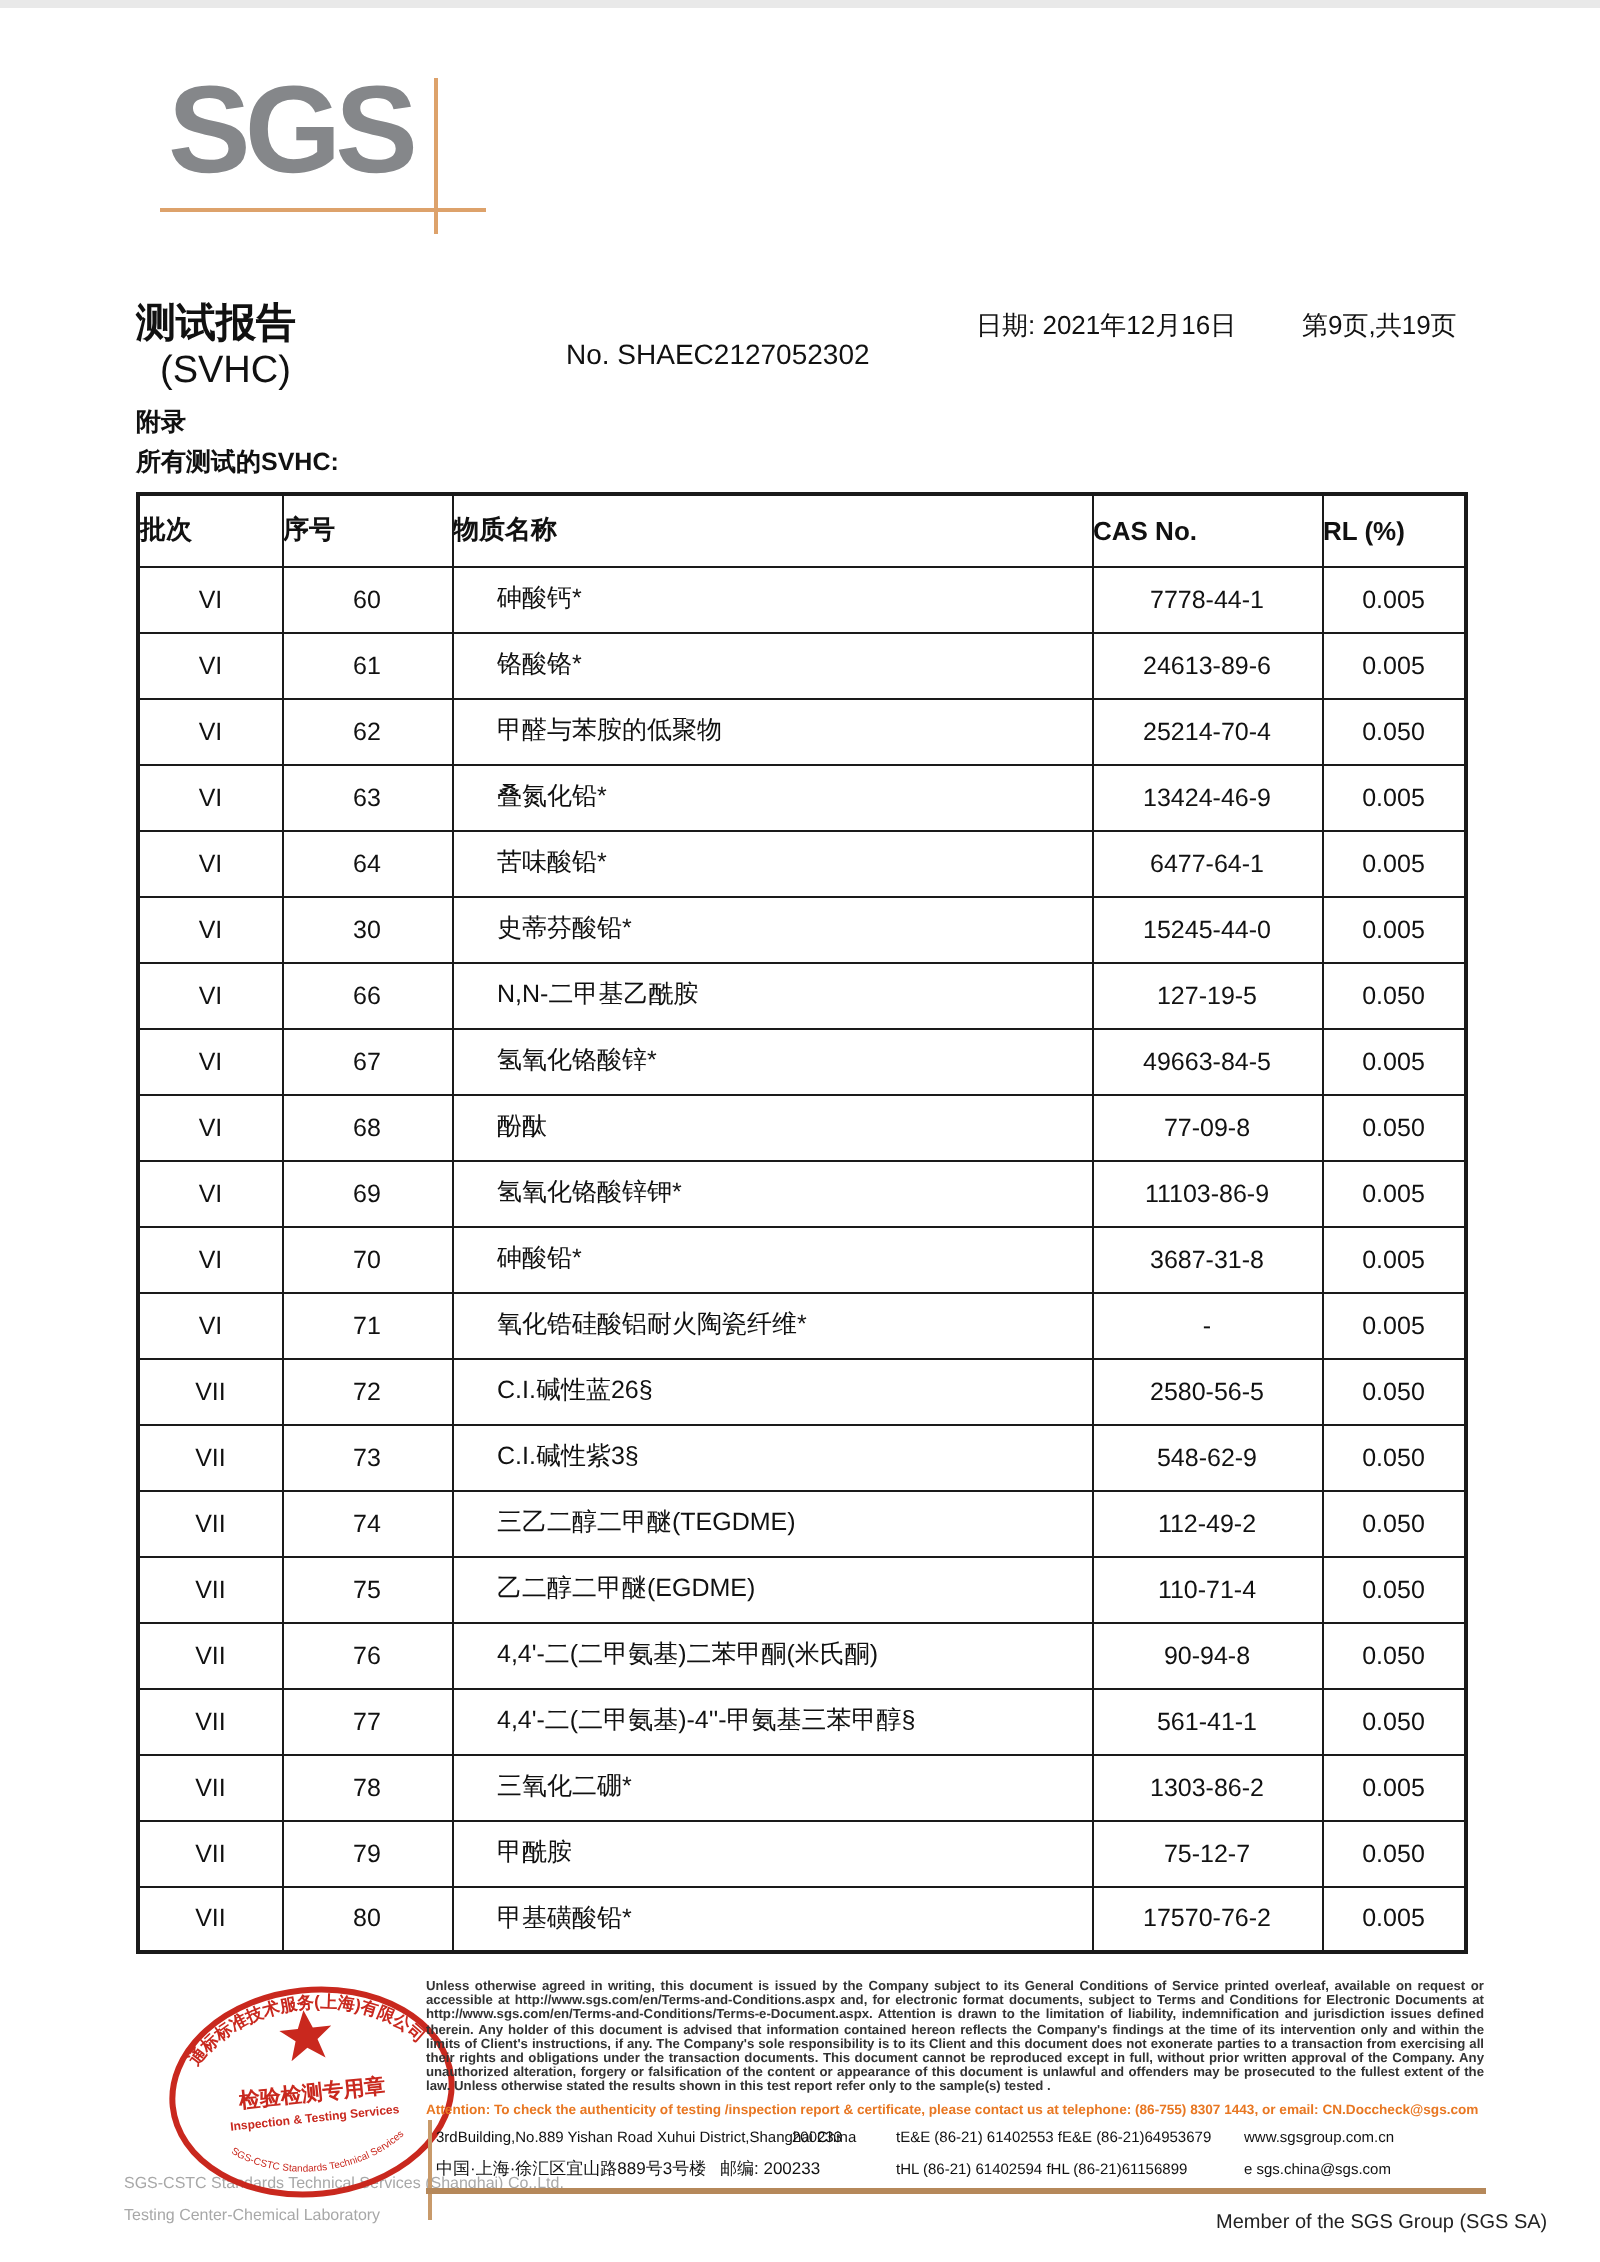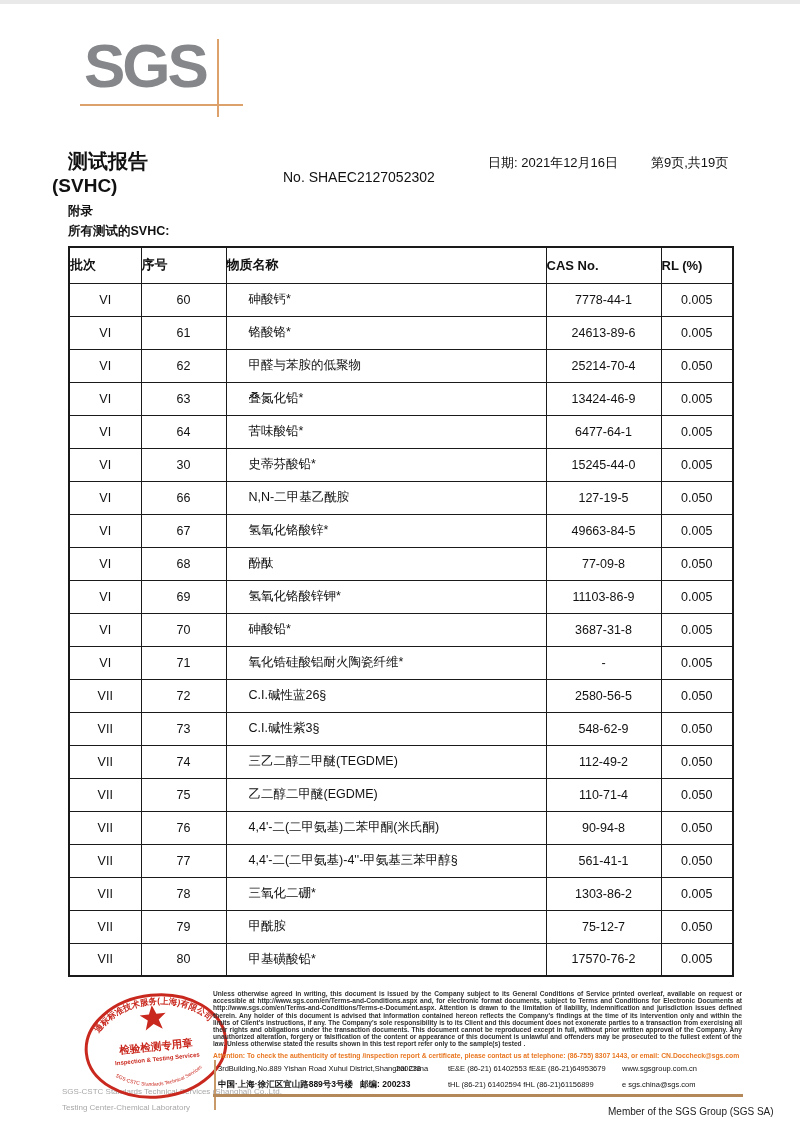--- a/index.html
+++ b/index.html
@@ -14,21 +14,21 @@
     position:absolute; left:84px; top:26px;
     font-size:62px; font-weight:bold; letter-spacing:-3px; color:#85878a;
   }
   .logo-hline { position:absolute; left:80px; top:100px; width:163px; height:2px; background:#dda26b; }
   .logo-vline { position:absolute; left:217px; top:35px; width:2px; height:78px; background:#dda26b; }
   
   .doc-title   { position:absolute; left:68px;  top:144px; font-size:20px; font-weight:bold; }
   .report-no   { position:absolute; left:283px; top:165px; font-size:14px; }
   .doc-date    { position:absolute; left:488px; top:150px; font-size:13px; }
   .page-info   { position:absolute; left:651px; top:150px; font-size:13px; }
-  .doc-subtitle{ position:absolute; left:52px;  top:171px; font-size:19px; font-weight:bold; }
+  .doc-subtitle{ position:absolute; left:80px;  top:171px; font-size:19px; font-weight:normal; }
   .appendix    { position:absolute; left:68px;  top:199px; font-size:12.5px; font-weight:bold; }
   .section-head{ position:absolute; left:68px;  top:219px; font-size:12.5px; font-weight:bold; }
   
   table.svhc {
     position:absolute; left:68px; top:242px; width:664px;
     border-collapse:collapse; table-layout:fixed;
   }
   table.svhc th, table.svhc td {
     border:1px solid #1a1a1a; font-size:12.5px; vertical-align:middle;
     height:33px; overflow:hidden; white-space:nowrap;
@@ -47,21 +47,21 @@
   .disclaimer {
     position:absolute; left:213px; top:986px; width:529px;
     font-size:6.6px; line-height:7.2px; text-align:justify;
     font-weight:bold; color:#333;
   }
   .attention {
     position:absolute; left:213px; top:1048px; width:529px;
     font-size:6.8px; line-height:7.4px; font-weight:bold; color:#e87722;
   }
   .addr { position:absolute; font-size:7.5px; color:#111; white-space:nowrap; }
-  .addr-cn { font-size:8.5px;font-weight:bold; }
+  .addr-cn { font-size:8.5px; }
   .addr-vline { position:absolute; left:214px; top:1056px; width:2px; height:50px; background:#c89a6a; }
   .footer-rule { position:absolute; left:213px; top:1090px; width:530px; height:3px; background:#b5885a; }
   .member-line { position:absolute; left:608px; top:1102px; font-size:10px; color:#222; white-space:nowrap; }
 </style>
 </head>
 <body>
 
 <div class="page">
 
   <div class="logo-text">SGS</div>

